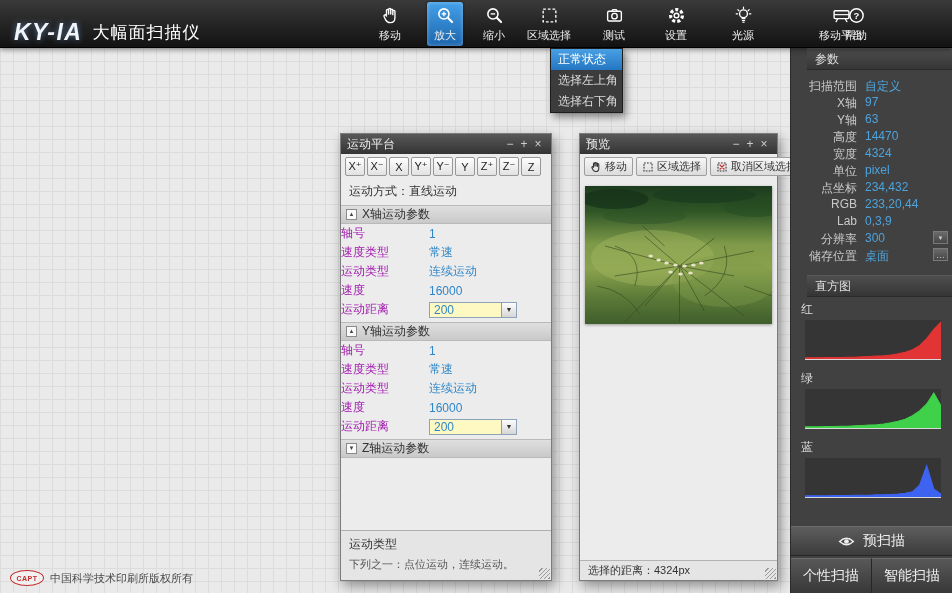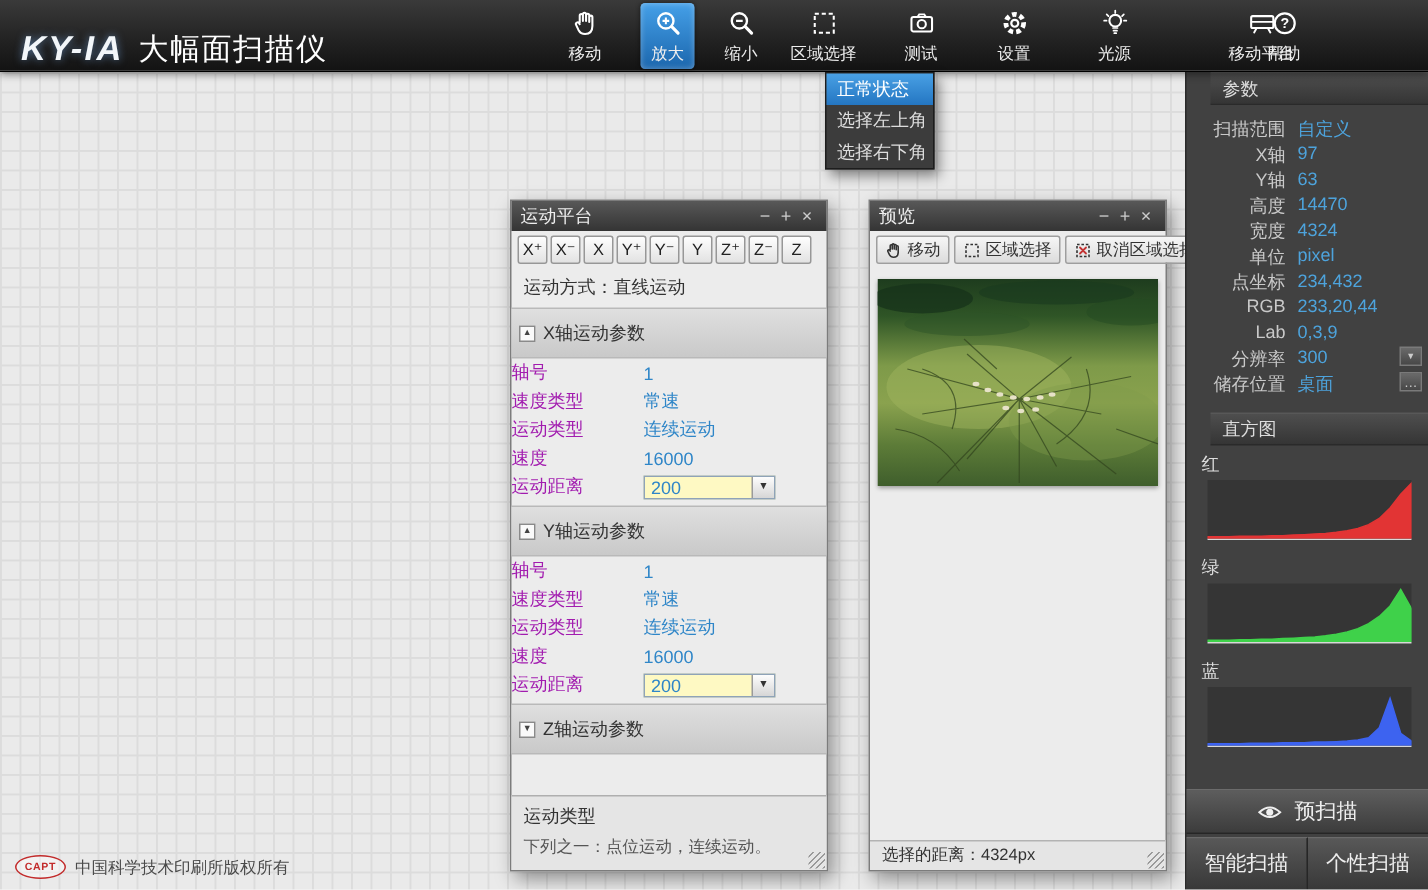--- a/index.html
+++ b/index.html
@@ -7,21 +7,21 @@
     font-family:"Liberation Sans","DejaVu Sans",sans-serif; }
   #stage { position:relative; width:952px; height:593px; background:#ebebeb; }
 
   
   .topbar { position:absolute; left:0; top:0; width:952px; height:48px; z-index:60;
     background:linear-gradient(#3a3a3a,#232323 55%,#131313);
     border-bottom:1px solid #000; box-shadow:0 2px 5px rgba(0,0,0,.4); }
   .logo-wrap { position:absolute; left:14px; top:0; height:64px; display:flex; align-items:center; gap:10px; }
   .logo { color:#f2f6fa; font-size:23px; font-weight:800; letter-spacing:1.5px; font-style:italic;
     text-shadow:0 0 6px rgba(130,185,255,.55); }
-  .app-title { color:#fff; font-size:20px; letter-spacing:1px; }
+  .app-title { color:#fff; font-size:17px; letter-spacing:1px; }
   .tbtn { position:absolute; top:2px; height:44px; transform:translateX(-50%);
     display:flex; flex-direction:column; align-items:center; justify-content:center;
     gap:2px; padding:2px 7px; border-radius:3px; color:#eee; cursor:pointer; }
   .tbtn.active { background:linear-gradient(#45a0e8,#1b66ad);
     box-shadow:inset 0 0 4px rgba(255,255,255,.35), 0 0 3px rgba(0,0,0,.5); }
   .ticon { height:20px; display:flex; align-items:center; justify-content:center; color:#fff; }
   .tlabel { font-size:11px; white-space:nowrap; }
 
   
   .menu { position:absolute; left:550px; top:48px; width:73px; z-index:70;
@@ -47,21 +47,21 @@
   .grip { position:absolute; right:1px; bottom:1px; width:11px; height:11px;
     background:repeating-linear-gradient(135deg,transparent 0 2px,#9a9a9a 2px 3px); }
 
   
   #motion { left:340px; top:133px; width:212px; height:448px; }
   .axis-row { display:flex; gap:2px; padding:3px 4px; }
   .axis-btn { width:20px; height:19px; display:flex; align-items:center; justify-content:center;
     background:linear-gradient(#fefefe,#e2e2e2); border:1px solid #979797; border-radius:2px;
     font-size:11px; color:#222; cursor:pointer; }
   .mode-line { padding:4px 8px 5px; color:#333; }
-  .m-sec-header { display:flex; align-items:center; gap:5px; height:34px; padding:0 5px;
+  .m-sec-header { display:flex; align-items:center; gap:5px; height:19px; padding:0 5px;
     background:linear-gradient(#dfdfdf,#c9c9c9); border-top:1px solid #b9b9b9;
     border-bottom:1px solid #b9b9b9; cursor:pointer; }
   .toggle { width:11px; height:11px; background:#fafafa; border:1px solid #8a8a8a;
     font-size:6px; line-height:9px; text-align:center; color:#444; }
   .m-row { display:flex; align-items:center; height:19px; }
   .m-label { width:88px; text-align:left; padding-right:8px; color:#a21caf;font-family:Liberation Mono, monospace; }
   .m-value { color:#2f86c8; }
   .m-select { width:88px; height:16px; background:#fef9c3; border:1px solid #8fa3b8;
     display:flex; align-items:center; cursor:pointer; }
   .m-select-val { flex:1; padding:0 4px; color:#2f86c8; font-size:12px; }
@@ -479,22 +479,22 @@
 
     <div class="prescan">
       <svg viewBox="0 0 16 14" width="17" height="15">
           <path d="M1.5 7 Q8 1 14.5 7 Q8 13 1.5 7 Z" fill="none" stroke="currentColor" stroke-width="1.3"></path>
           <circle cx="8" cy="7" r="2.2" fill="currentColor"></circle>
         </svg>
       <span>预扫描</span>
     </div>
 
     <div class="bottomrow">
+      <div class="scan-btn">个性扫描</div>
       <div class="scan-btn">智能扫描</div>
-      <div class="scan-btn">个性扫描</div>
     </div>
   </div>
 
   <div class="copyright">
     <span class="capt-logo">CAPT</span>
     <span>中国科学技术印刷所版权所有</span>
   </div>
 
 </div>
 

